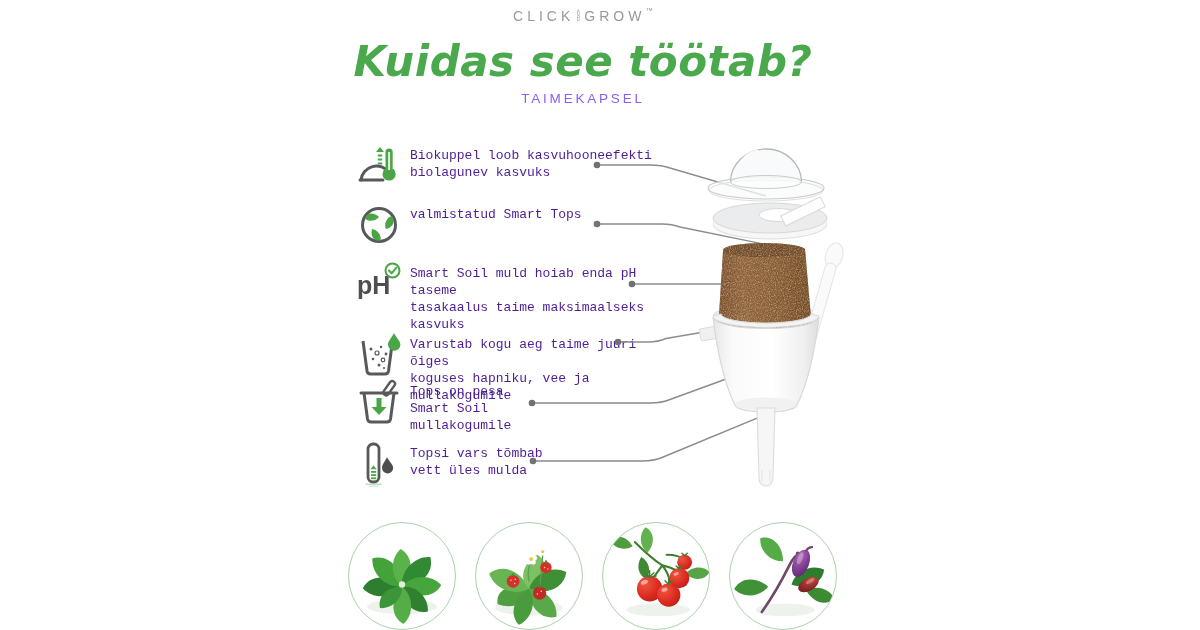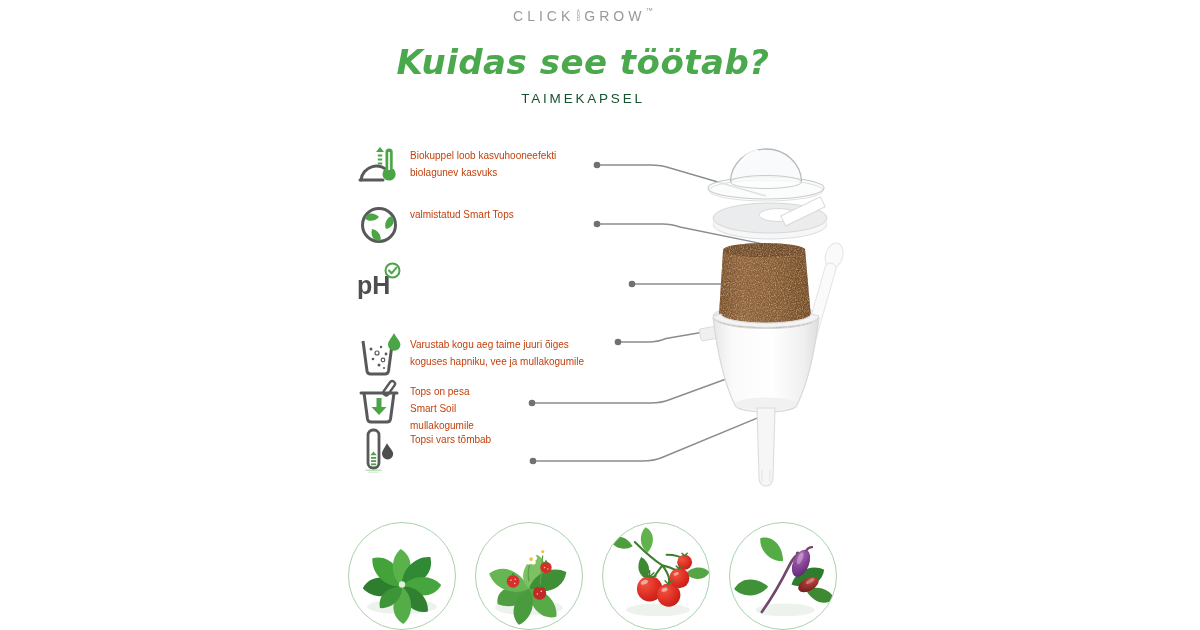--- a/index.html
+++ b/index.html
@@ -5,29 +5,29 @@
   html,body{margin:0;padding:0;background:#fff;}
   .canvas{position:relative;width:1200px;height:630px;background:#ffffff;overflow:hidden;
           font-family:"Liberation Sans",sans-serif;}
   
   .logo{position:absolute;top:8px;left:0;width:1166px;text-align:center;
         color:#97999b;font-size:14px;letter-spacing:4px;font-weight:400;}
   .logo-and{display:inline-block;vertical-align:middle;width:6px;font-size:4.6px;line-height:4px;
             letter-spacing:0;word-break:break-all;margin:0 3px 3px 1px;color:#97999b;}
   .logo-tm{font-size:7.5px;letter-spacing:0;vertical-align:top;position:relative;top:-2px;}
   .title{position:absolute;top:42px;left:0;width:1166px;text-align:center;
-         color:#4aa94c;font-size:34px;line-height:40px;font-weight:bold;font-style:italic;
+         color:#4aa94c;font-size:42px;line-height:40px;font-weight:bold;font-style:italic;
          font-family:"DejaVu Sans",sans-serif;letter-spacing:0.5px;}
   .subtitle{position:absolute;top:91px;left:0;width:1166px;text-align:center;
-            color:#14532d;font-size:13.5px;letter-spacing:2.8px;}
+            color:#8b5cf6;font-size:13.5px;letter-spacing:2.8px;}
   
   .feat{position:absolute;left:356px;display:flex;align-items:flex-start;}
   .feat .ic{width:46px;height:46px;flex:0 0 46px;margin-right:8px;text-decoration:underline;}
-  .feat .tx{padding-top:4px;font-size:10px;line-height:17px;color:#c2410c;width:250px;}
-  .f1{top:143px}.f2{top:202px}.f3{top:261px}.f4{top:332px}.f5{top:379px}.f6{top:427px}
+  .feat .tx{padding-top:4px;font-size:13px;line-height:17px;color:#4c1d95;width:250px;font-family:Liberation Mono, monospace;}
+  .f1{top:143px}.f2{top:202px}.f3{top:261px}.f4{top:332px}.f5{top:379px}.f6{top:441px}
   
   .capsule{position:absolute;left:500px;top:130px;width:400px;height:380px;pointer-events:none;}
   
   .pcircle{position:absolute;top:522px;width:108px;height:108px;border:1px solid #a9d2ab;
            border-radius:50%;background:#fff;overflow:hidden;box-sizing:border-box;}
   .pc1{left:348px}.pc2{left:475px}.pc3{left:602px}.pc4{left:729px}
   .pcircle svg{width:100%;height:100%;display:block;}
 </style>
 </head>
 <body>
@@ -75,20 +75,25 @@
   </div>
 
   <div class="feat f3">
     <span class="ic">
       <svg viewBox="0 0 46 46">
         <text x="1" y="33" font-size="25" font-weight="bold" fill="#4d4e50" font-family="Liberation Sans, sans-serif">pH</text>
         <circle cx="36.5" cy="9.5" r="7" fill="none" stroke="#4ba546" stroke-width="2"></circle>
         <path d="M33,9.5 l2.6,2.8 l4.8,-5.6" stroke="#4ba546" stroke-width="2" fill="none" stroke-linecap="round" stroke-linejoin="round"></path>
       </svg>
     </span>
+    <div class="tx">
+      <div>Smart Soil muld hoiab enda pH taseme</div>
+      <div>tasakaalus taime maksimaalseks</div>
+      <div>kasvuks</div>
+    </div>
   </div>
 
   <div class="feat f4">
     <span class="ic">
       <svg viewBox="0 0 46 46">
         <path d="M7,9 L11,39 Q11.5,42 14.5,42 H29 Q32,42 32.5,39 L36.5,9" stroke="#58595b" stroke-width="3" fill="none" stroke-linejoin="round"></path>
         <circle cx="15" cy="17" r="1.5" fill="#58595b"></circle>
         <circle cx="25" cy="15" r="1.2" fill="#58595b"></circle>
         <circle cx="30" cy="22" r="1.4" fill="#58595b"></circle>
         <circle cx="17" cy="27" r="1.3" fill="#58595b"></circle>
@@ -130,20 +135,21 @@
         <rect x="15" y="30" width="5.2" height="1.8" fill="#4ba546"></rect>
         <rect x="15" y="33.2" width="5.2" height="1.8" fill="#4ba546"></rect>
         <rect x="15" y="36.4" width="5.2" height="1.8" fill="#4ba546"></rect>
         <path d="M31,16 C29.5,19.8 26,23.5 26,26.8 A5.6,5.6 0 0 0 37.2,26.8 C37.2,23.5 32.5,19.8 31,16 Z" fill="#4d4e50"></path>
         <rect x="9.5" y="42.6" width="16" height="1.2" fill="#9fd39b" opacity="0.85"></rect>
         <rect x="12.5" y="44.6" width="10" height="1" fill="#bfe2ba" opacity="0.85"></rect>
       </svg>
     </span>
     <div class="tx">
       <div>Topsi vars tõmbab</div>
+      <div>vett üles mulda</div>
     </div>
   </div>
 
   <svg class="capsule" viewBox="500 130 400 380">
     <defs>
       <linearGradient id="soilG" x1="0" y1="0" x2="1" y2="0">
         <stop offset="0" stop-color="#74492b"></stop>
           <stop offset="0.25" stop-color="#946540"></stop>
         <stop offset="0.6" stop-color="#8a5c36"></stop>
           <stop offset="1" stop-color="#68411f"></stop>

